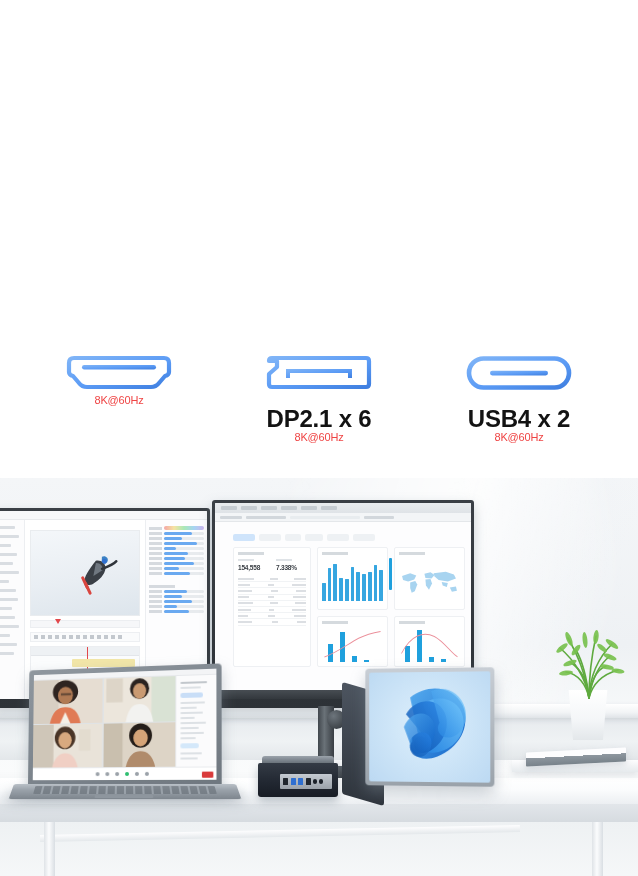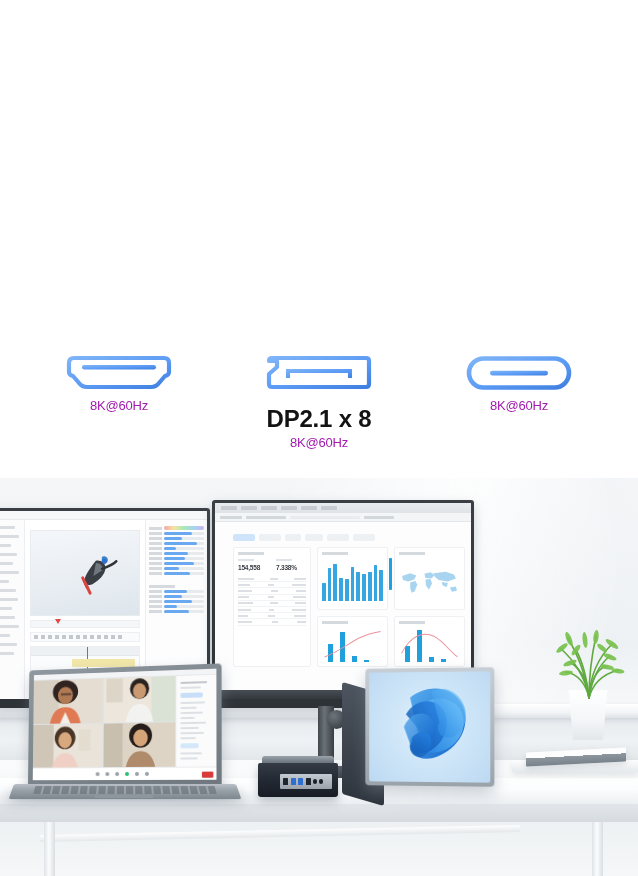--- a/index.html
+++ b/index.html
@@ -19,21 +19,21 @@
     display:flex; align-items:flex-start; justify-content:center; gap:0;
     z-index:40;
   }
   .feature { width:200px; text-align:center; }
   .feature-icon { height:42px; display:flex; align-items:center; justify-content:center; }
   .feature-title {
     font-size:24px; font-weight:bold; color:#131313; letter-spacing:-0.2px;
     margin-top:12px; line-height:1.05; white-space:nowrap;
   }
   .feature-sub {
-    font-size:13px; color:#a21caf; margin-top:5px; line-height:1.1;
+    font-size:11px; color:#ef4444; line-height:1.1;
     letter-spacing:-0.2px; white-space:nowrap;
   }
 
   
   #scene {
     position:absolute; left:0; top:478px; width:638px; height:398px;
     overflow:hidden;
     background:
       linear-gradient(118deg, rgba(255,255,255,0) 54%, rgba(236,240,244,.55) 60%, rgba(255,255,255,0) 78%),
       linear-gradient(180deg,#f4f6f8 0%,#eef1f4 42%,#f7f9fa 60%,#ffffff 100%);
@@ -283,38 +283,39 @@
               <stop offset="0%" stop-color="#7fb4f7"></stop>
               <stop offset="55%" stop-color="#5b9bf5"></stop>
               <stop offset="100%" stop-color="#3f7fe0"></stop>
             </linearGradient>
           </defs>
           <path d="M5 6 Q5 3 8 3 L102 3 Q105 3 105 6 L105 29
                    Q105 32 102 32 L8 32 Q5 32 5 29 L5 19 L13 12 L13 6 Z" fill="none" stroke="url(#gDp)" stroke-width="4.2" stroke-linejoin="round"></path>
           <path d="M22 14 L88 14 L88 23 L84 23 L84 18 L26 18 L26 23 L22 23 Z" fill="url(#gDp)"></path>
         </svg>
       </div>
-      <div class="feature-title">DP2.1 x 8</div>
+      <div class="feature-title">DP2.1 x 6</div>
       <div class="feature-sub">8K@60Hz</div>
     </div>
 
     <div class="feature">
       <div class="feature-icon">
         <svg width="110" height="36" viewBox="0 0 110 36" aria-hidden="true">
           <defs>
             <linearGradient id="gUsb" x1="0" y1="0" x2="1" y2="1">
               <stop offset="0%" stop-color="#7fb4f7"></stop>
               <stop offset="55%" stop-color="#5b9bf5"></stop>
               <stop offset="100%" stop-color="#3f7fe0"></stop>
             </linearGradient>
           </defs>
           <rect x="5" y="3.5" width="100" height="29" rx="14.5" fill="none" stroke="url(#gUsb)" stroke-width="4.6"></rect>
           <rect x="26" y="15.8" width="58" height="4.6" rx="2.3" fill="url(#gUsb)"></rect>
         </svg>
       </div>
+      <div class="feature-title">USB4 x 2</div>
       <div class="feature-sub">8K@60Hz</div>
     </div>
   </div>
 
   <div id="scene">
     <div id="wall-streak" class="noevt"></div>
 
     <div id="shelf-face"></div>
     <div id="shelf-top"></div>
 

